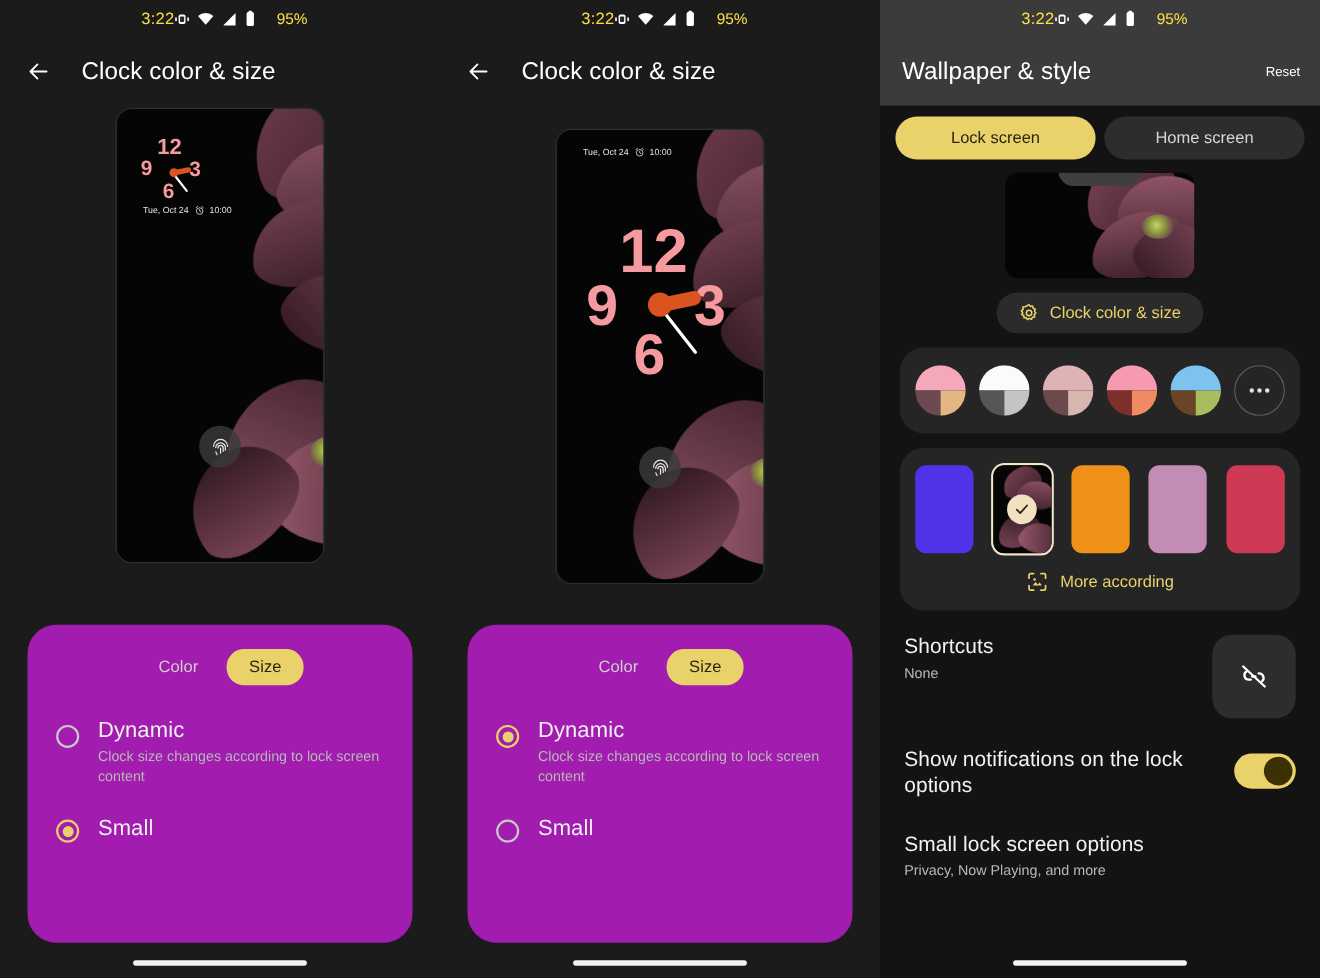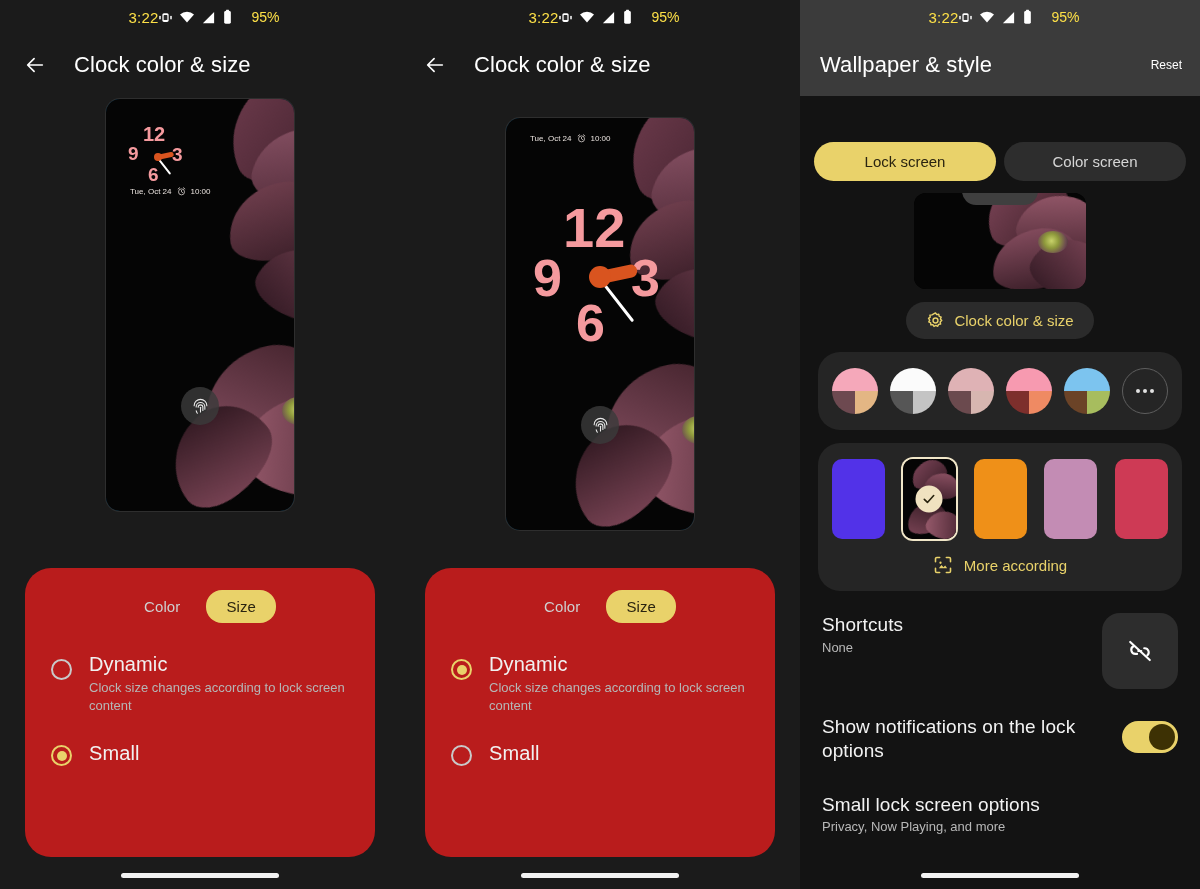--- a/index.html
+++ b/index.html
@@ -78,21 +78,21 @@
 
   .fp {
     position: absolute; border-radius: 50%;
     background: rgba(58,58,58,.82);
     display: flex; align-items: center; justify-content: center;
   }
 
   
   .opt-card {
     position: absolute; left: 25px; right: 25px; top: 568px; bottom: 32px;
-    background: #b91c1c; border-radius: 26px; padding: 22px 20px;
+    background: #a21caf; border-radius: 26px; padding: 22px 20px;
   }
   .seg { display: flex; justify-content: center; align-items: center; gap: 6px; }
   .seg-item {
     font-size: 15px; color: #cfcfcf; padding: 8px 20px; border-radius: 16px;
     cursor: pointer; letter-spacing: .1px;
   }
   .seg-item.active { background: #e9d26a; color: #2a2410; font-weight: 500; }
 
   .radio-list { margin-top: 36px; }
   .radio-row { display: flex; align-items: flex-start; gap: 17px; padding: 0 6px; cursor: pointer; }
@@ -122,21 +122,21 @@
   .c-appbar {
     height: 62px; display: flex; align-items: center; justify-content: space-between;
     padding: 0 18px 0 20px;
   }
   .c-title { font-size: 22px; color: #ffffff; letter-spacing: .1px; }
   .c-reset { font-size: 12px; color: #ffffff; cursor: pointer; }
 
   .tabs { display: flex; gap: 8px; padding: 10px 14px 12px; }
   .tab {
     flex: 1; text-align: center; padding: 11px 0; border-radius: 20px;
-    font-size: 15px; color: #d6d6d6; background: #2d2d2d; cursor: pointer; margin-top: 36px;
+    font-size: 15px; color: #d6d6d6; background: #2d2d2d; cursor: pointer;
   }
   .tab.active { background: #e9d26a; color: #2a2410; font-weight: 500; }
 
   .c-body { padding: 0 18px; }
 
   .wp-preview {
     width: 172px; height: 96px; margin: 0 auto; border-radius: 12px;
     overflow: hidden; position: relative; background: #000;
   }
   .wp-preview .notch {
@@ -451,21 +451,21 @@
       </div>
 
       <div class="c-appbar">
         <div class="c-title">Wallpaper &amp; style</div>
         <div class="c-reset">Reset</div>
       </div>
     </div>
 
     <div class="tabs">
       <div class="tab active">Lock screen</div>
-      <div class="tab">Color screen</div>
+      <div class="tab">Home screen</div>
     </div>
 
     <div class="c-body">
 
       <div class="wp-preview">
         <div class="wall">
           <div class="petal" style="left:70px; top:-16px; width:86px; height:64px; background:linear-gradient(150deg,#7d4558,#3f2029); transform:rotate(-22deg);"></div>
           <div class="petal" style="left:104px; top:2px; width:84px; height:62px; background:linear-gradient(165deg,#9a5c6e,#46232f); transform:rotate(14deg);"></div>
           <div class="petal" style="left:78px; top:36px; width:90px; height:60px; background:linear-gradient(175deg,#864d5f,#3a1e28); transform:rotate(-6deg);"></div>
           <div class="petal" style="left:118px; top:46px; width:76px; height:58px; background:linear-gradient(200deg,#7a4455,#331a24); transform:rotate(24deg);"></div>

